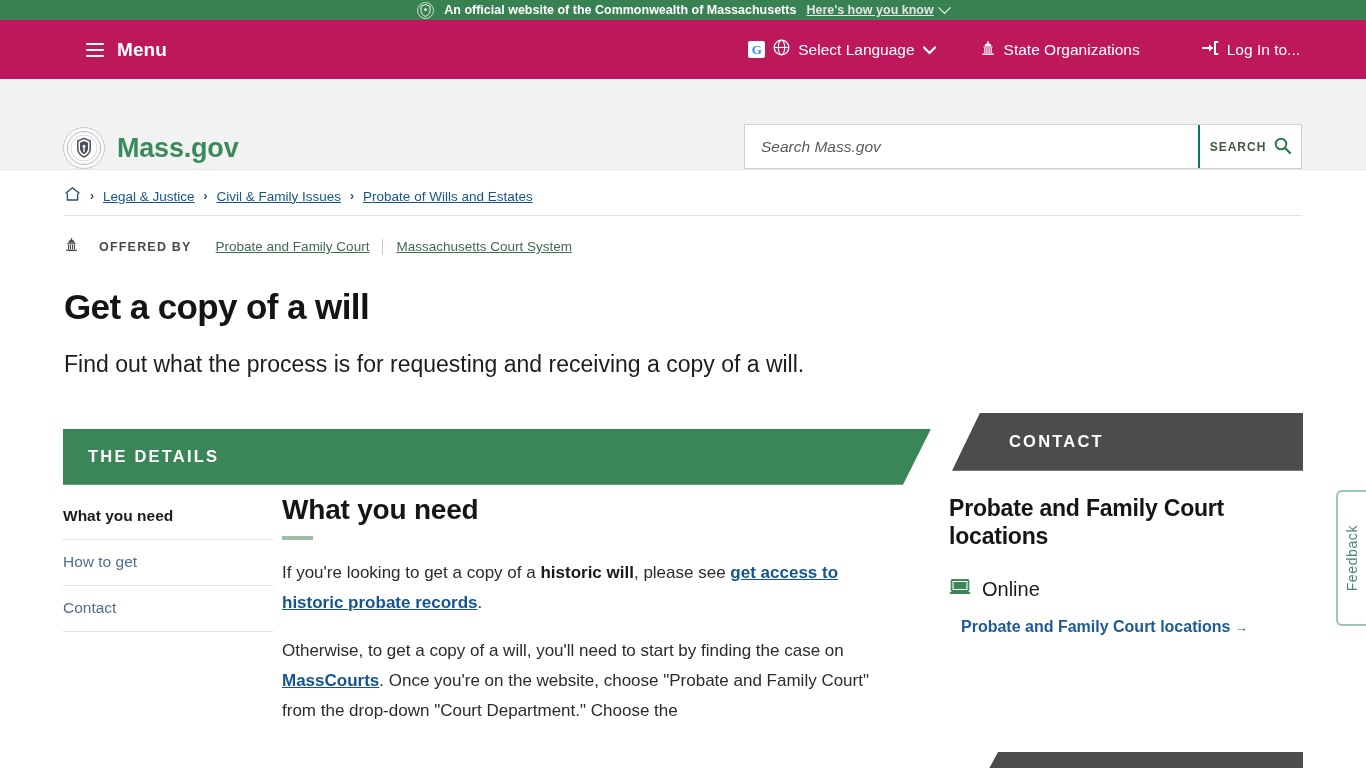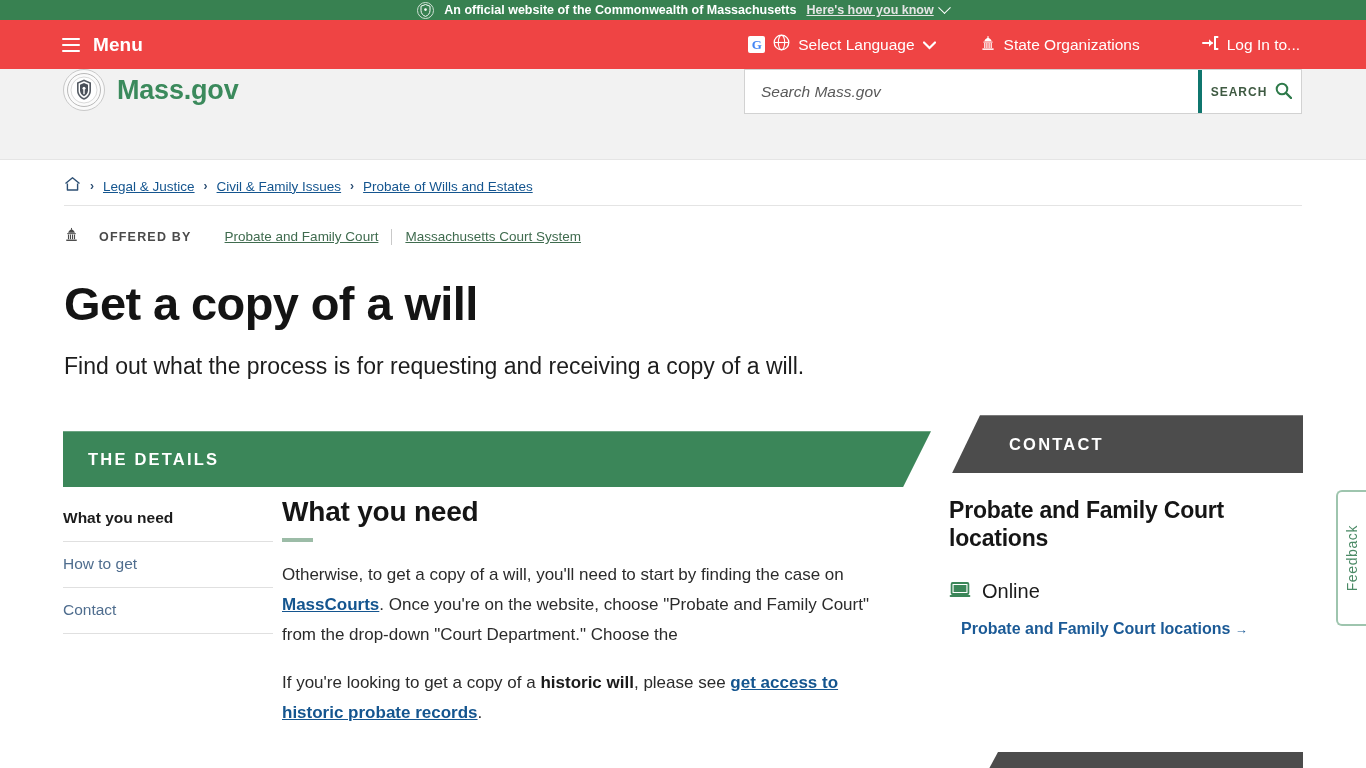--- a/index.html
+++ b/index.html
@@ -46,25 +46,26 @@
   .chev {
     display: inline-block;
     width: 9px; height: 9px;
     border-right: 1.6px solid #ffffff;
     border-bottom: 1.6px solid #ffffff;
     transform: rotate(45deg) translate(-2px,-2px);
   }
 
   
   .utility-nav {
-    height: 49px;
-    background: #ef4444;
+    height: 59px;
+    background: #be185d;
     display: flex;
     align-items: center;
     color: #ffffff;
+    padding-left: 24px;
   }
   .menu-btn {
     display: flex;
     align-items: center;
     gap: 13px;
     margin-left: 62px;
     cursor: pointer;
   }
   .hamburger { width: 18px; display:flex; flex-direction:column; gap:4px; }
   .hamburger i { display:block; height:2px; background:#ffffff; border-radius:1px; }
@@ -100,21 +101,21 @@
     line-height: 1;
     flex:none;
   }
 
   
   .site-header {
     height: 91px;
     background: #f2f2f2;
     border-bottom: 1px solid #e5e5e5;
     display: flex;
-    align-items: flex-start;
+    align-items: flex-end;
   }
   .brand {
     display: flex;
     align-items: center;
     gap: 12px;
     margin-left: 63px;
     cursor: pointer;
   }
   .seal-lg {
     width: 42px; height: 42px;
@@ -148,21 +149,21 @@
     font-size: 15.5px;
     font-style: italic;
     font-family: "Liberation Sans", sans-serif;
     color: #555;
     background: transparent;
   }
   .search-input::placeholder { color: #5a5a5a; font-style: italic; opacity: 1; }
   .search-btn {
     width: 103px;
     border: none;
-    border-left: 4px solid #0f766e;
+    border-left: 2px solid #0f766e;
     background: #ffffff;
     display: flex;
     align-items: center;
     justify-content: center;
     gap: 8px;
     font-size: 12px;
     letter-spacing: 1px;
     font-weight: bold;
     color: #3f5a42;
     cursor: pointer;
@@ -194,33 +195,33 @@
     display: flex;
     align-items: center;
     gap: 20px;
   }
   .offered-label {
     font-size: 12.5px;
     letter-spacing: 1.2px;
     font-weight: bold;
     color: #4a4a4a;
   }
-  .offered-links { display:flex; align-items:center; gap: 13px; margin-left: 13px;}
+  .offered-links { display:flex; align-items:center; gap: 13px; margin-left: 4px;}
   .offered-links a {
     font-size: 13.5px;
     color: #3f6b4e;
     text-decoration: underline;
     white-space: nowrap;
   }
   .offered-div { width:1px; height:16px; background:#c9c9c9; }
 
   
   .page-title {
     margin: 33px 64px 0 64px;
-    font-size: 47px;
+    font-size: 35px;
     line-height: 1.05;
     font-weight: bold;
     color: #141414;
     letter-spacing: -.6px;
   }
   .page-sub {
     margin: 25px 64px 0 64px;
     font-size: 23px;
     color: #1d1d1d;
     font-weight: 500;
@@ -553,25 +554,25 @@
     <div class="sidenav-item">
       <span>Contact</span>
     </div>
   </nav>
 
   <main class="col-main">
     <h2 class="section-h2">What you need</h2>
     <div class="accent-rule"></div>
 
     <p class="para">
+      <span>If you're looking to get a copy of a </span><b>historic will</b><span>, please see </span><a>get access to historic probate records</a><span>.</span>
+    </p>
+
+    <p class="para">
       <span>Otherwise, to get a copy of a will, you'll need to start by finding the case on </span><a>MassCourts</a><span>. Once you're on the website, choose "Probate and Family Court" from the drop-down "Court Department." Choose the</span>
-    </p>
-
-    <p class="para">
-      <span>If you're looking to get a copy of a </span><b>historic will</b><span>, please see </span><a>get access to historic probate records</a><span>.</span>
     </p>
   </main>
 
   <aside class="col-contact">
     <h3 class="contact-h3">Probate and Family Court locations</h3>
 
     <div class="contact-method">
       <span>
         <svg width="22" height="18" viewBox="0 0 22 18" aria-hidden="true">
           <rect x="2.6" y="2" width="16.8" height="11" rx="1" fill="none" stroke="#3b8659" stroke-width="1.8"></rect>

